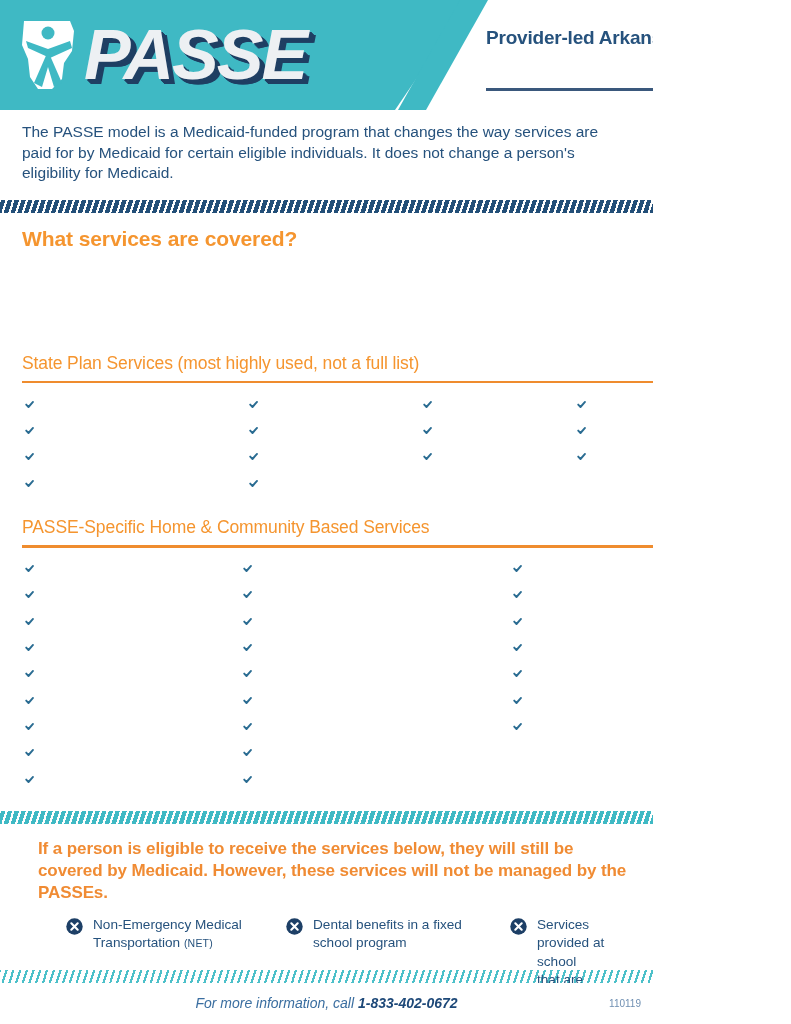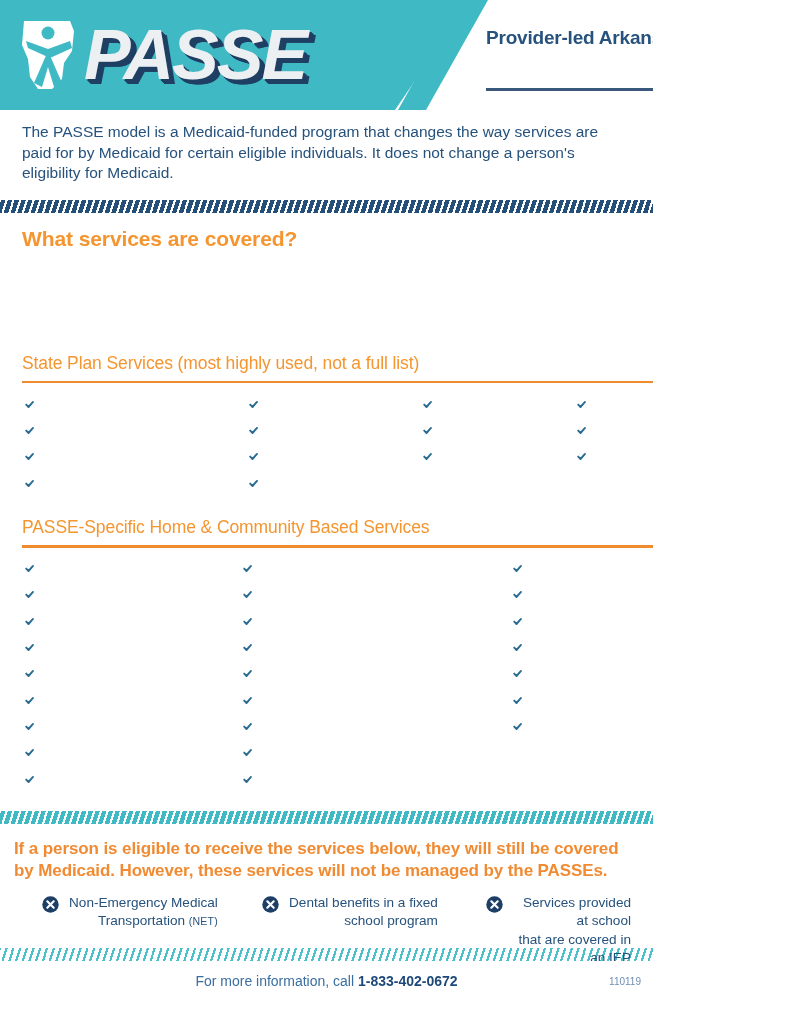--- a/index.html
+++ b/index.html
@@ -173,35 +173,34 @@
     width: 15px; height: 15px;
     margin-right: 9px;
     position: relative;
   }
   .chk svg { display: block; }
 
   
   .notmanaged {
     position: relative;
     background: #ffffff;
-    padding: 14px 22px 6px 14px;
+    padding: 14px 22px 6px 38px;
   }
   .notmanaged .warn {
     color: #f08b33;
     font-size: 17px;
     font-weight: 700;
     line-height: 22px;
     max-width: 745px;
     letter-spacing: -0.1px;
   }
   .x-row {
     position: relative;
     margin-top: 12px;
     height: 48px;
-    text-align: right;
   }
   .x-item {
     position: absolute;
     display: flex;
     align-items: flex-start;
   }
   .xic {
     flex: none;
     width: 17px; height: 17px;
     margin-right: 10px;
@@ -222,20 +221,21 @@
     position: relative;
     background: #ffffff;
     height: 44px;
   }
   .footer-text {
     position: absolute;
     left: 0; right: 0; top: 12px;
     text-align: center;
     color: #3a6ea0;
     font-size: 14px;
+    font-style: italic;
   }
   .footer-text b { color: #1d4878; font-weight: 700; }
   .doc-id {
     position: absolute;
     right: 12px; top: 15px;
     color: #6f8fb2;
     font-size: 10px;
   }
 </style>
 </head>

